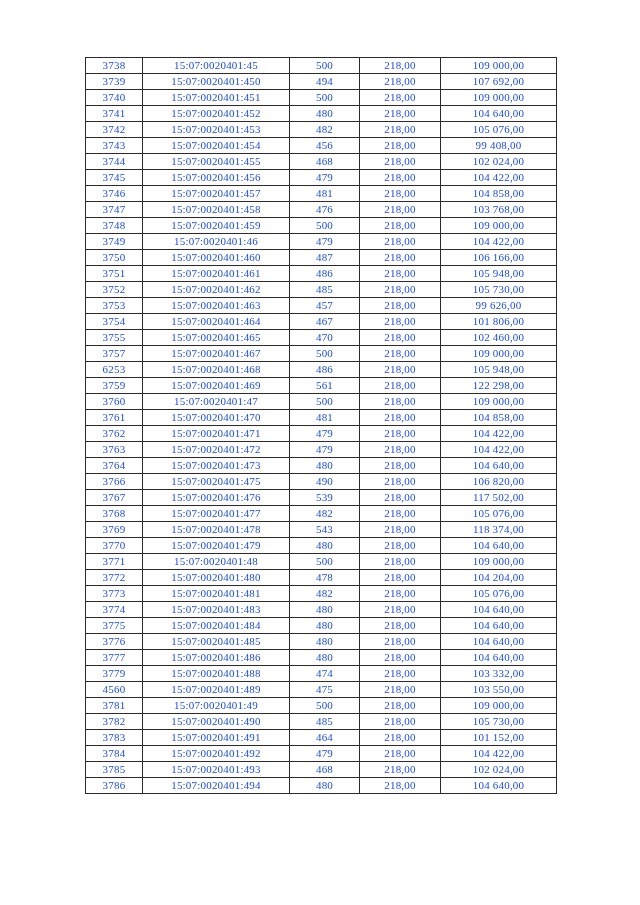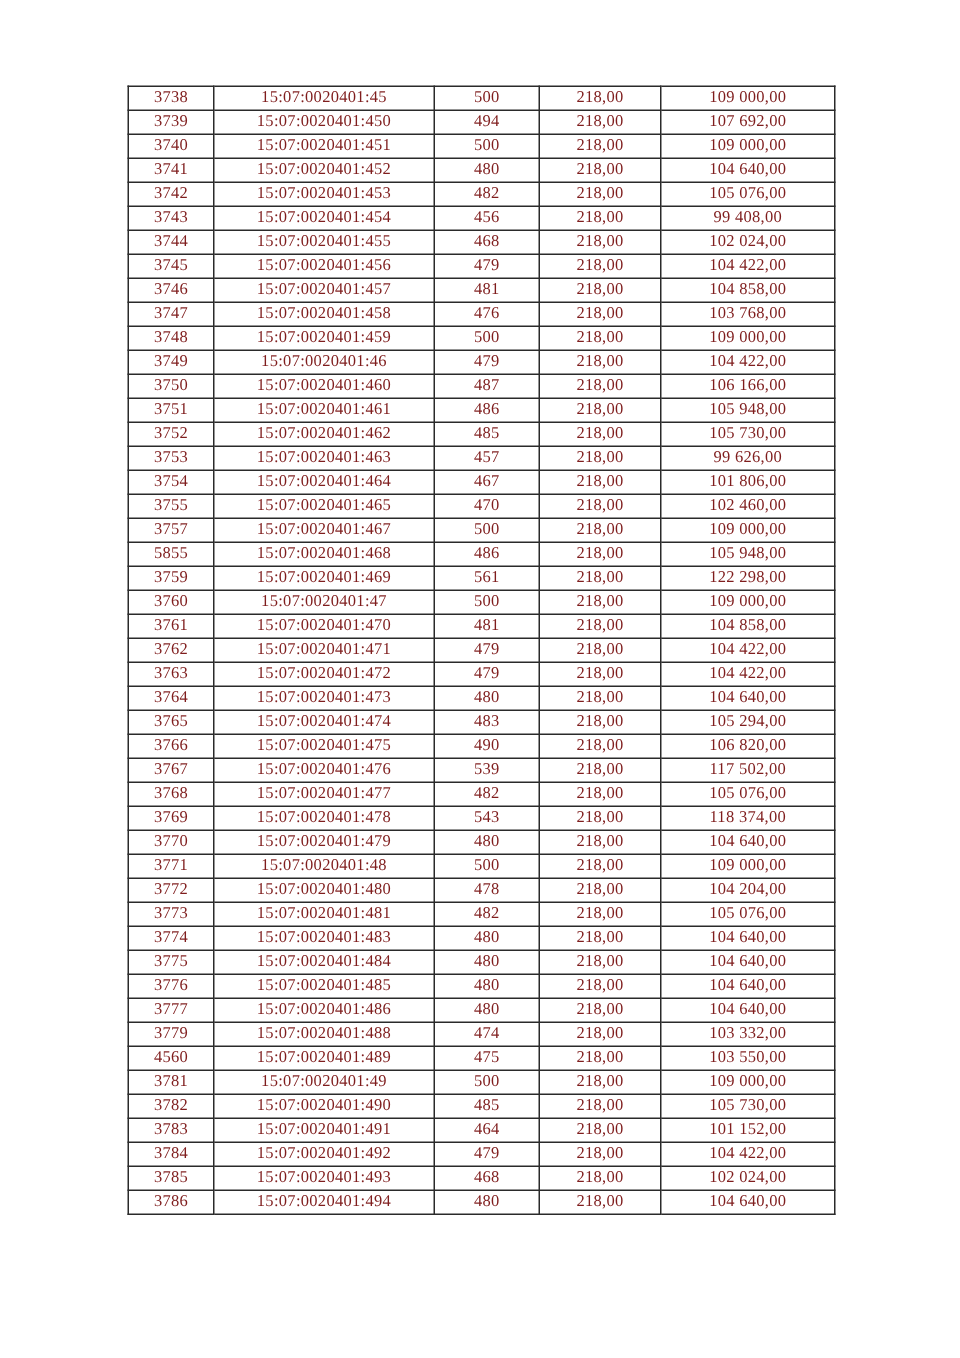--- a/index.html
+++ b/index.html
@@ -6,21 +6,21 @@
       margin: 0;
       padding: 0;
       background: #ffffff;
     }
     .page {
       position: relative;
       width: 640px;
       height: 905px;
       background: #ffffff;
       font-family: "Liberation Serif", serif;
-      color: #7f1d1d;
+      color: #1d4ed8;
       overflow: hidden;
     }
     table.data-table {
       position: absolute;
       left: 85px;
       top: 57px;
       border-collapse: collapse;
       table-layout: fixed;
       width: 471px;
     }
@@ -182,21 +182,21 @@
           <td>102 460,00</td>
         </tr>
         <tr>
           <td>3757</td>
           <td>15:07:0020401:467</td>
           <td>500</td>
           <td>218,00</td>
           <td>109 000,00</td>
         </tr>
         <tr>
-          <td>5855</td>
+          <td>6253</td>
           <td>15:07:0020401:468</td>
           <td>486</td>
           <td>218,00</td>
           <td>105 948,00</td>
         </tr>
         <tr>
           <td>3759</td>
           <td>15:07:0020401:469</td>
           <td>561</td>
           <td>218,00</td>
@@ -229,27 +229,20 @@
           <td>479</td>
           <td>218,00</td>
           <td>104 422,00</td>
         </tr>
         <tr>
           <td>3764</td>
           <td>15:07:0020401:473</td>
           <td>480</td>
           <td>218,00</td>
           <td>104 640,00</td>
-        </tr>
-        <tr>
-          <td>3765</td>
-          <td>15:07:0020401:474</td>
-          <td>483</td>
-          <td>218,00</td>
-          <td>105 294,00</td>
         </tr>
         <tr>
           <td>3766</td>
           <td>15:07:0020401:475</td>
           <td>490</td>
           <td>218,00</td>
           <td>106 820,00</td>
         </tr>
         <tr>
           <td>3767</td>

